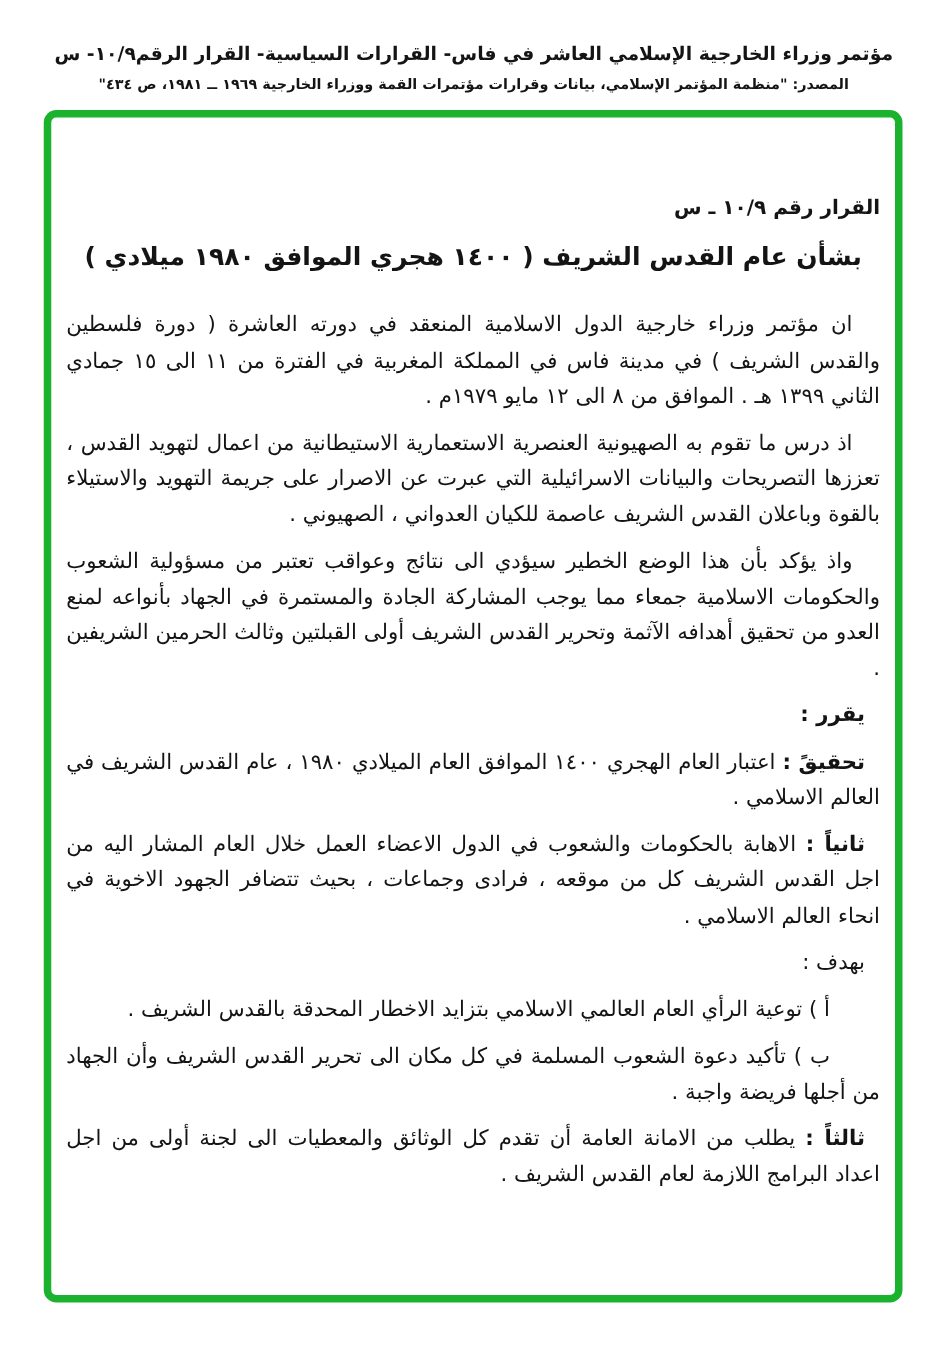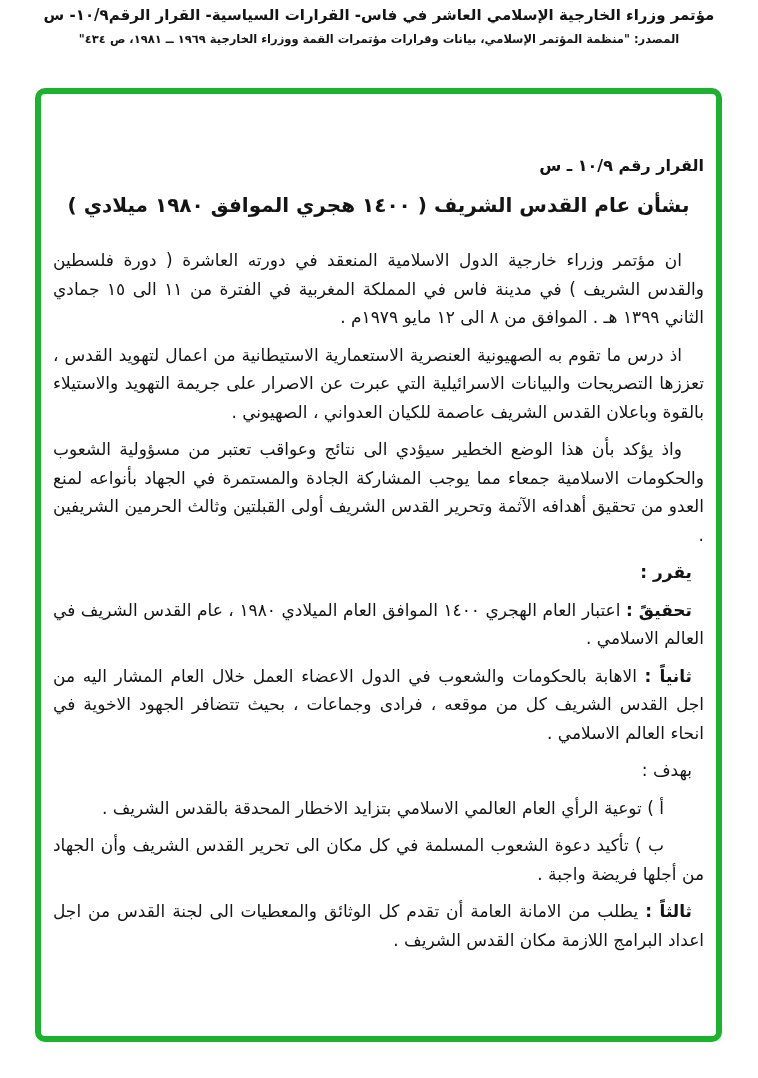--- a/index.html
+++ b/index.html
@@ -13,21 +13,21 @@
     overflow: hidden;
   }
   .page {
     position: relative;
     width: 758px;
     height: 1078px;
     direction: rtl;
   }
   
   .src-header {
-    padding-top: 4px;
+    padding-top: 32px;
     text-align: center;
   }
   .src-line1 {
     font-size: 15px;
     font-weight: bold;
     letter-spacing: 0;
     line-height: 22px;
   }
   .src-line2 {
     font-size: 11.5px;
@@ -103,16 +103,16 @@
 
     <p class="para p-small-indent"><strong class="lead">ثانياً :</strong> <span>الاهابة بالحكومات والشعوب في الدول الاعضاء العمل خلال العام المشار اليه من اجل القدس الشريف كل من موقعه ، فرادى وجماعات ، بحيث تتضافر الجهود الاخوية في انحاء العالم الاسلامي .</span></p>
 
     <p class="para p-small-indent"><span class="lead-normal">بهدف :</span></p>
 
     <p class="para p-sub-indent"><span class="lead-normal">أ )</span> <span>توعية الرأي العام العالمي الاسلامي بتزايد الاخطار المحدقة بالقدس الشريف .</span></p>
 
     <p class="para p-sub-indent"><span class="lead-normal">ب )</span> <span>تأكيد دعوة الشعوب المسلمة في كل مكان الى تحرير القدس الشريف وأن الجهاد من أجلها فريضة واجبة .</span></p>
 
 
-    <p class="para p-small-indent"><strong class="lead">ثالثاً :</strong> <span>يطلب من الامانة العامة أن تقدم كل الوثائق والمعطيات الى لجنة القدس من اجل اعداد البرامج اللازمة مكان القدس الشريف .</span></p>
+    <p class="para p-small-indent"><strong class="lead">ثالثاً :</strong> <span>يطلب من الامانة العامة أن تقدم كل الوثائق والمعطيات الى لجنة أولى من اجل اعداد البرامج اللازمة لعام القدس الشريف .</span></p>
 
   </div>
 </div>
 
 </body></html>

